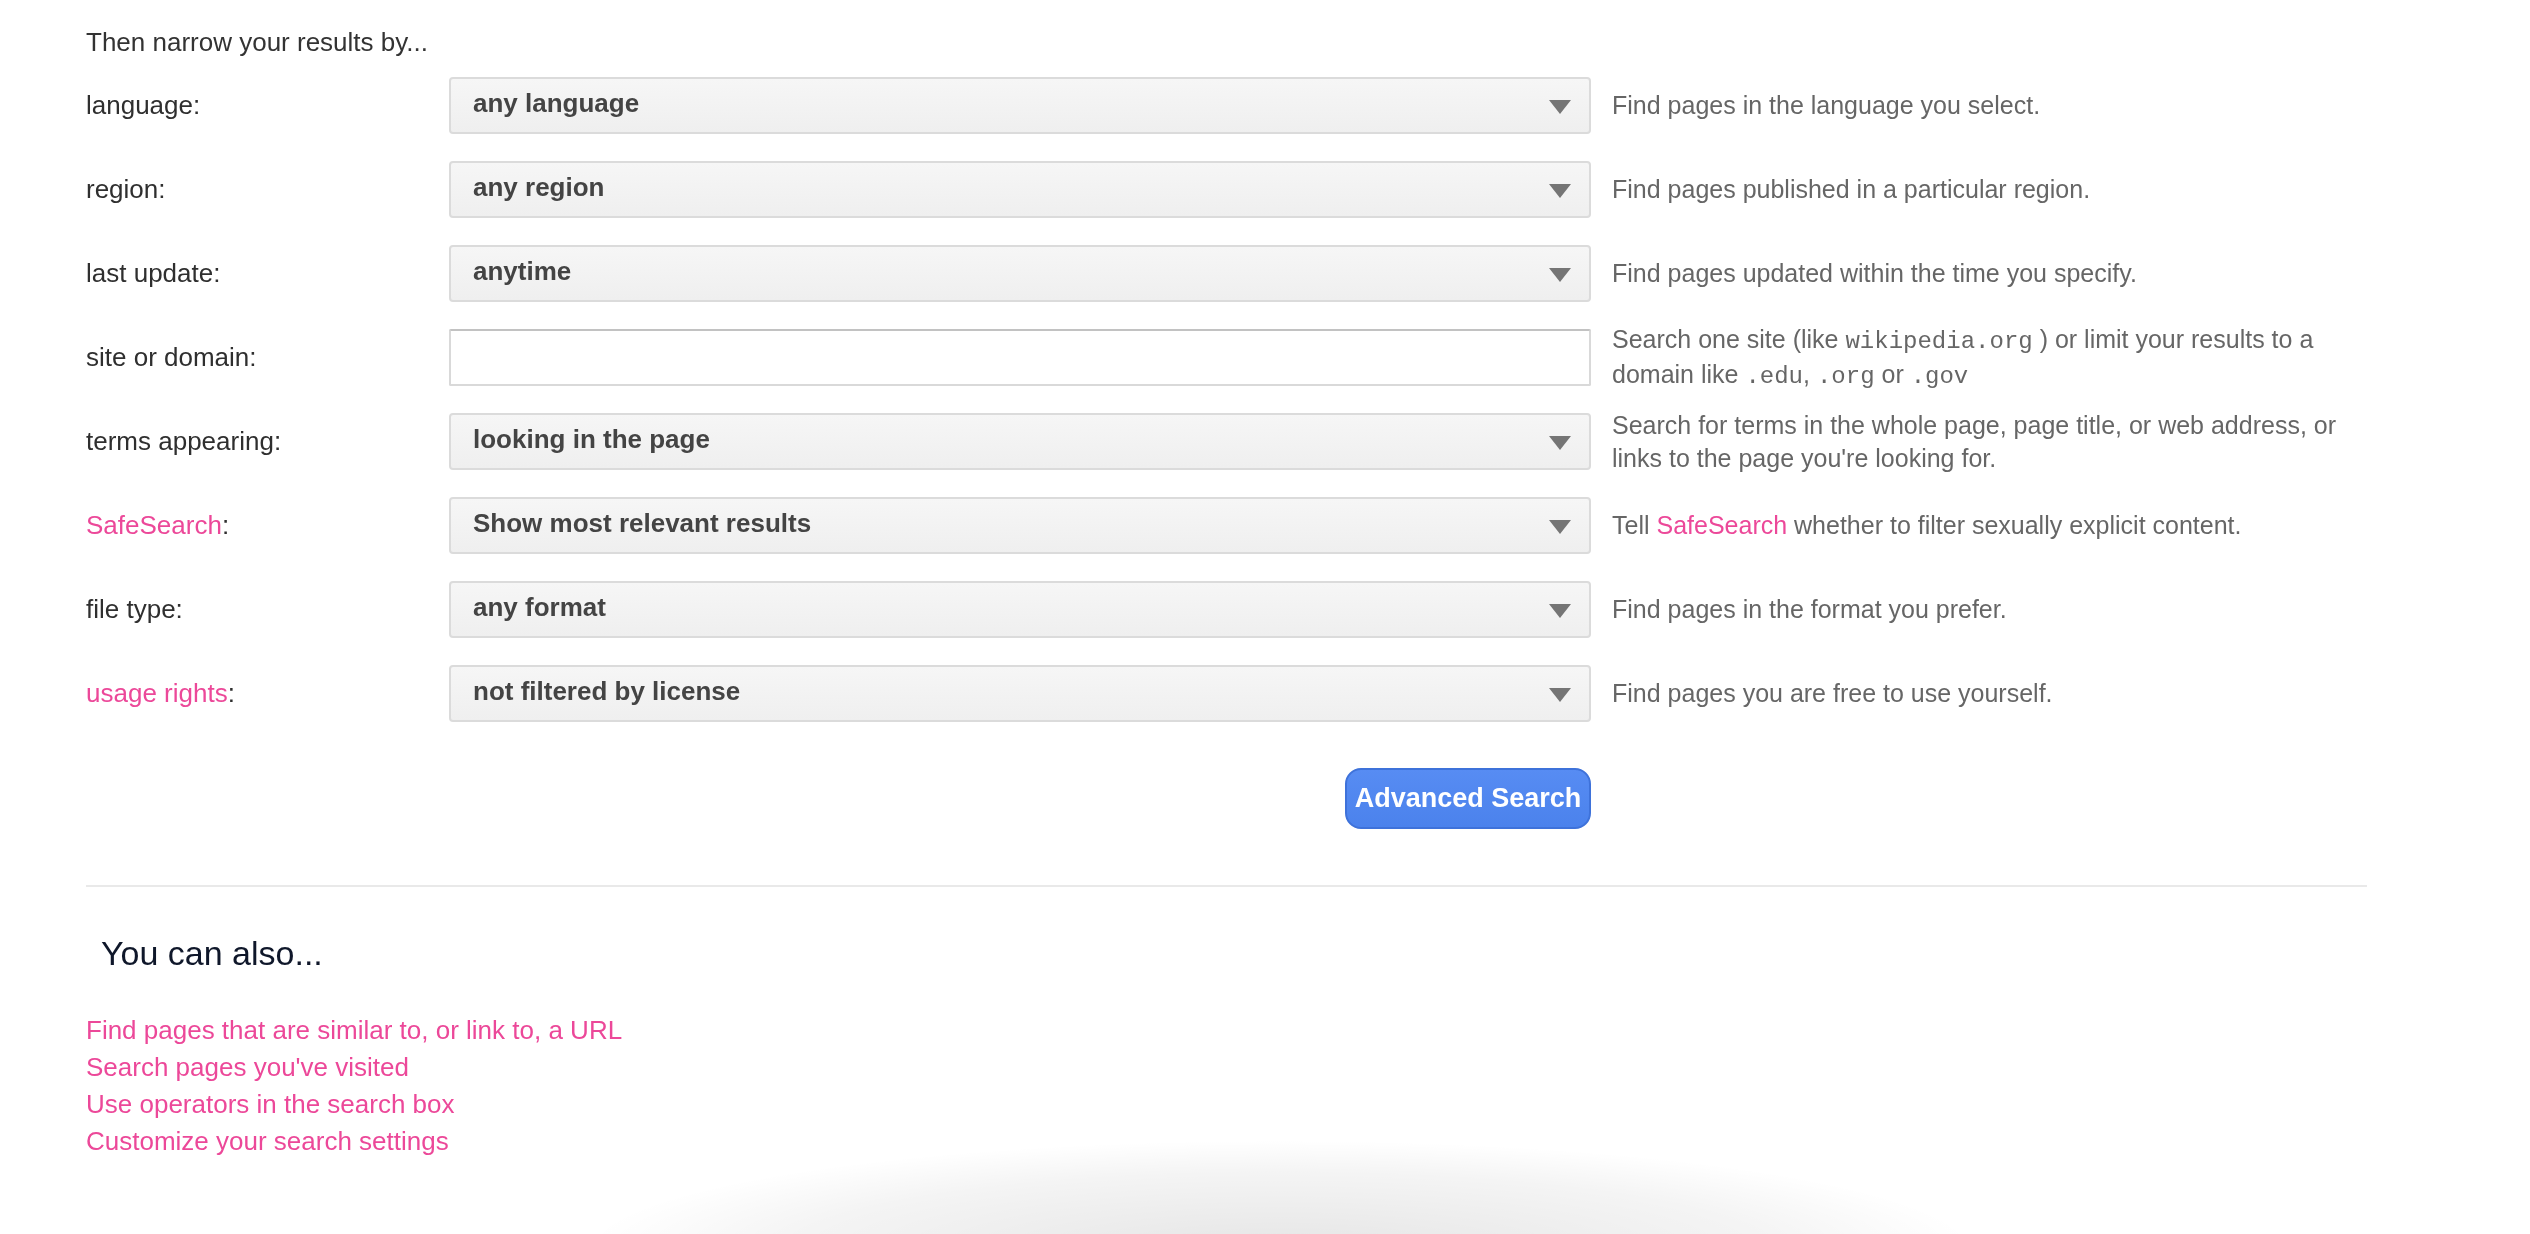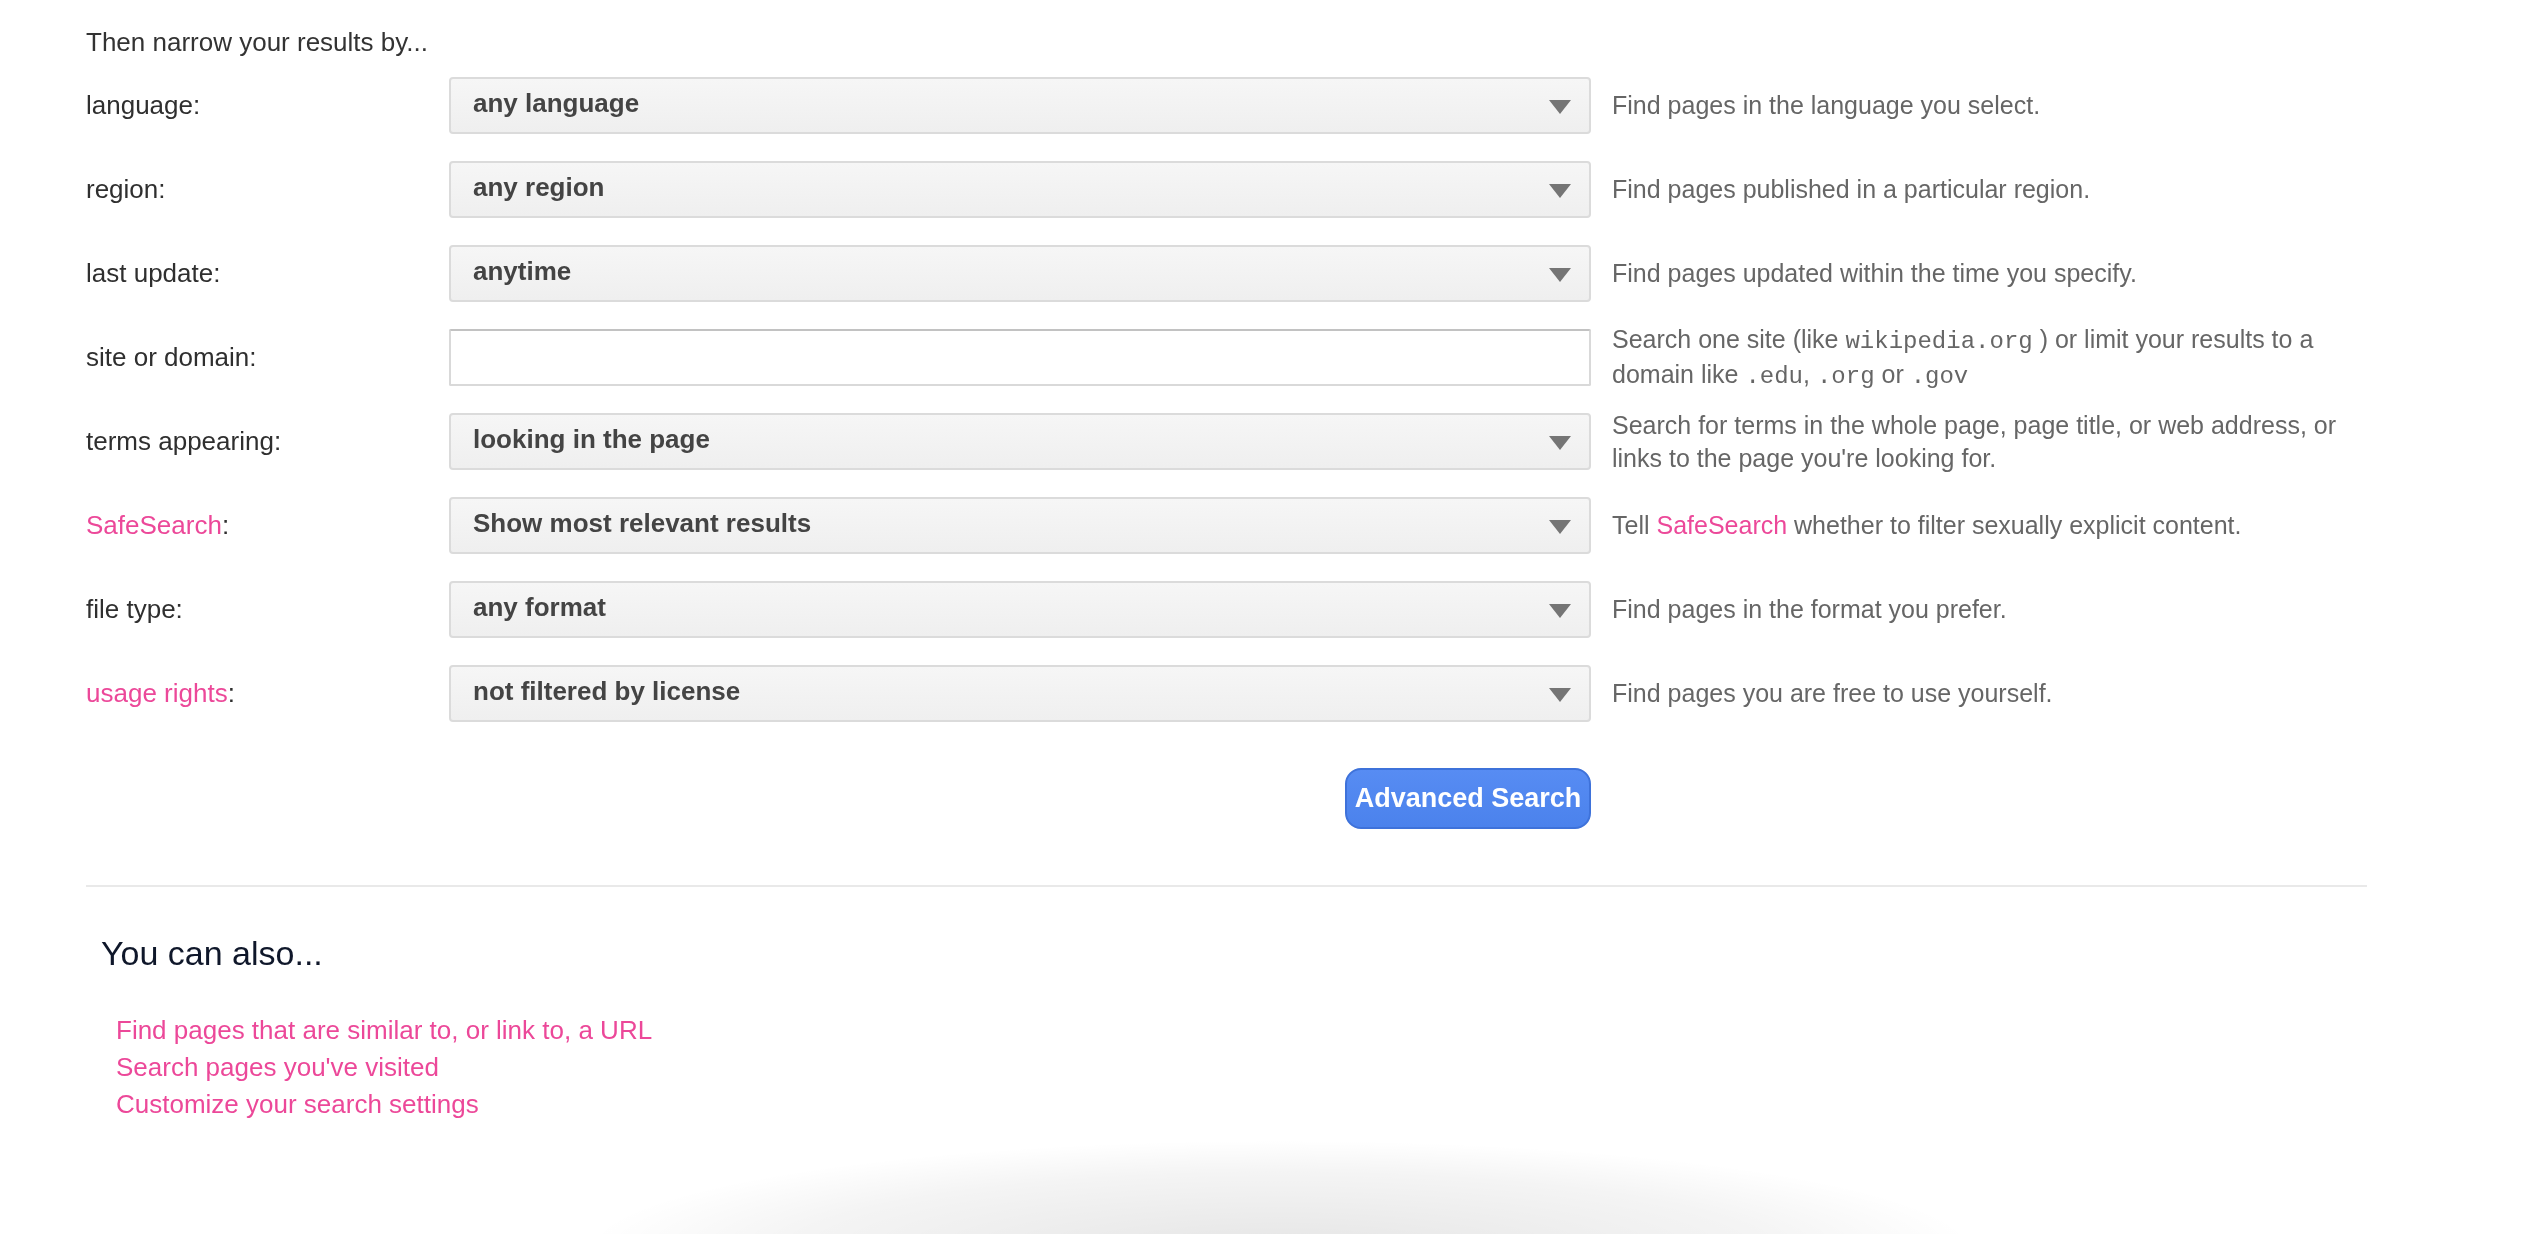--- a/index.html
+++ b/index.html
@@ -54,21 +54,21 @@
     border:2px solid #3e72da; border-radius:16px;
     color:#ffffff; font-weight:bold; font-size:27px;
     font-family:"Liberation Sans", sans-serif; cursor:pointer;
     box-sizing:border-box;
   }
 
   .divider { width:2281px; height:2px; background:#e9e9e9; margin-top:56px; }
 
   .also-heading { font-size:34px; line-height:37px; font-weight:normal; color:#0f172a; margin:48px 0 0 15px; }
   .also-links { margin-top:40px; font-size:26px; line-height:37px; }
-  .also-links a { display:block;margin-left:30px; }
+  .also-links a { display:block; }
 
   .bottom-shadow {
     position:absolute; left:560px; bottom:0; width:1440px; height:95px;
     background:radial-gradient(ellipse 62% 150% at 50% 118%,
       rgba(0,0,0,0.10) 0%, rgba(0,0,0,0.045) 55%, rgba(0,0,0,0) 78%);
     pointer-events:none;
   }
 </style>
 </head>
 <body>
@@ -170,18 +170,19 @@
 
   </div>
 
   <div class="divider"></div>
 
   <h2 class="also-heading">You can also...</h2>
 
   <div class="also-links">
     <a>Find pages that are similar to, or link to, a URL</a>
     <a>Search pages you've visited</a>
+    <a>Use operators in the search box</a>
     <a>Customize your search settings</a>
   </div>
 
 </div>
 
 <div class="bottom-shadow"></div>
 
 </body></html>

